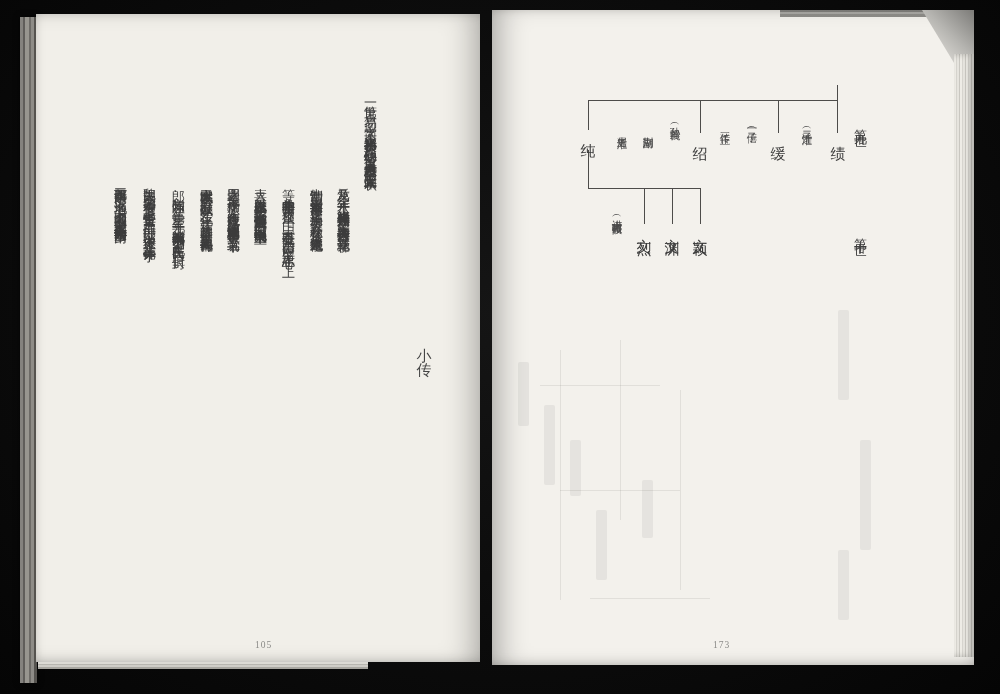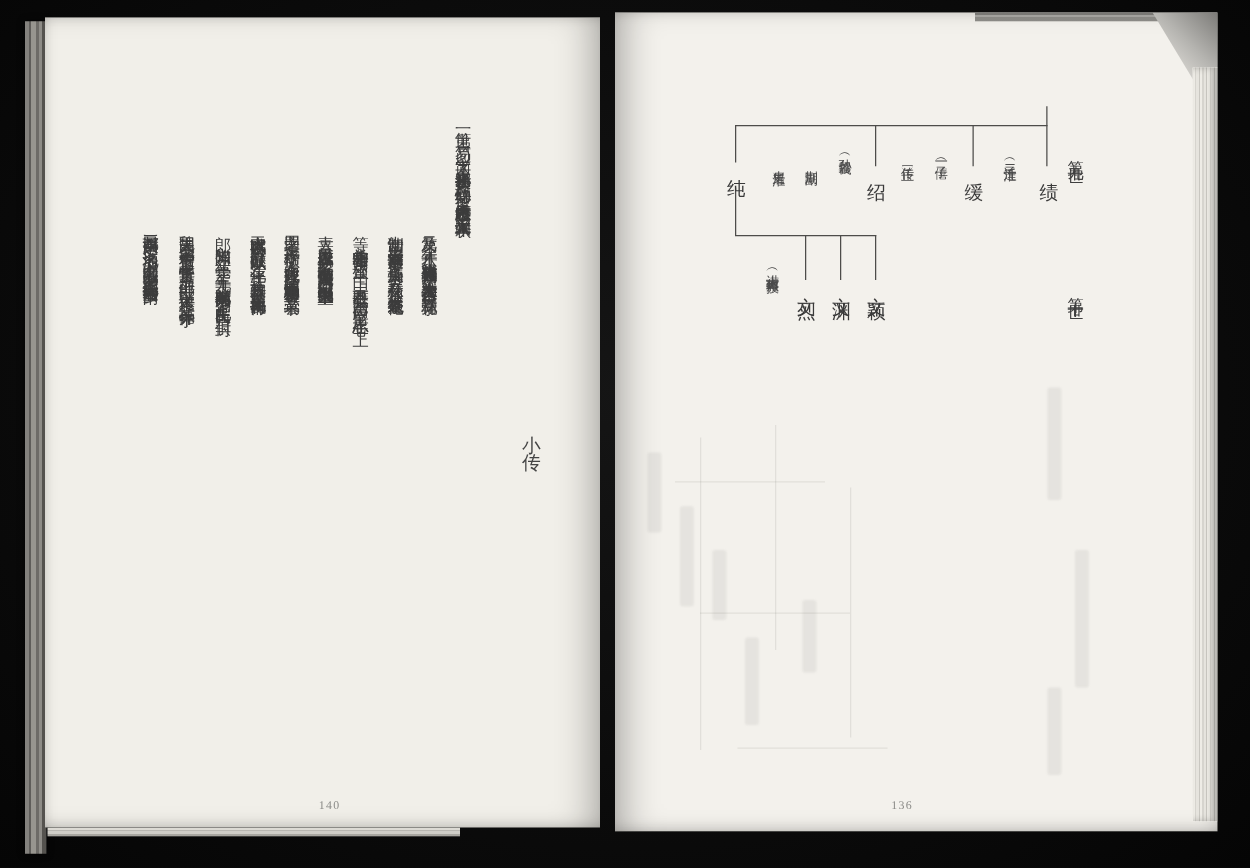--- a/index.html
+++ b/index.html
@@ -58,21 +58,21 @@
     <div class="v lcol" style="left:301px;top:164px"><span class="ph">元及第</span><span class="ph">年才十八</span><span class="ph">释褐将作监丞通判昇州</span><span class="ph">入为左赞善大夫迁拾遗</span><span class="ph">充翰林学</span></div>
     <div class="v lcol" style="left:274px;top:164px"><span class="ph">士知制诰</span><span class="ph">连知贡举掌吏部诠選</span><span class="ph">旋为承旨学士</span><span class="ph">公在翰林久</span><span class="ph">太宗眷遇复绝伦</span></div>
     <div class="v lcol" style="left:246px;top:164px"><span class="ph">等</span><span class="ph">尝曲宴将相学士</span><span class="ph">皆预坐</span><span class="ph">上曰</span><span class="ph">君臣千载会</span><span class="ph">公应声曰</span><span class="ph">忠孝一生心</span><span class="ph">上</span></div>
     <div class="v lcol" style="left:218px;top:164px"><span class="ph">大喜</span><span class="ph">悉以席上金玉器赐之</span><span class="ph">晚撤御前金莲炬送归院</span><span class="ph">明日以輕绡飞白大书玉堂</span></div>
     <div class="v lcol" style="left:191px;top:164px"><span class="ph">之署四字</span><span class="ph">令榜于厅额</span><span class="ph">命各大臣往观</span><span class="ph">遣中使赐宴曰永为翰林盛事</span><span class="ph">又尝草书</span></div>
     <div class="v lcol" style="left:164px;top:164px"><span class="ph">宋玉大言赋以赐公</span><span class="ph">亦擬赋以献</span><span class="ph">淳化二年</span><span class="ph">拜参知政事</span><span class="ph">至道元年罢为礼部侍</span></div>
     <div class="v lcol" style="left:136px;top:164px"><span class="ph">郎</span><span class="ph">出知陈州</span><span class="ph">二年薨</span><span class="ph">年三十九</span><span class="ph">赠礼部尚书太师中书令</span><span class="ph">配吕氏崔氏</span><span class="ph">俱封</span></div>
     <div class="v lcol" style="left:107px;top:164px"><span class="ph">魏国夫人</span><span class="ph">子四寿耆宿叟</span><span class="ph">耆官集贤学士</span><span class="ph">工部侍郎</span><span class="ph">详宋史本传</span><span class="ph">薨葬休宁十</span></div>
     <div class="v lcol" style="left:78px;top:164px"><span class="ph">三都溪口之西南</span><span class="ph">地名渔梁</span><span class="ph">旧名戴家園</span><span class="ph">係在一千一百四十号内取二十步西南</span></div>
 
-    <div class="pageno" style="left:219px;top:626px">140</div>
+    <div class="pageno" style="left:219px;top:626px">105</div>
   </div>
 
   <div class="page page-right">
 
     <div>
       <div class="ghost" style="left:68px;top:340px;width:1px;height:250px"></div>
       <div class="ghost" style="left:128px;top:330px;width:1px;height:180px"></div>
       <div class="ghost" style="left:188px;top:380px;width:1px;height:200px"></div>
       <div class="ghost" style="left:48px;top:375px;width:120px;height:1px"></div>
       <div class="ghost" style="left:68px;top:480px;width:120px;height:1px"></div>
@@ -115,20 +115,20 @@
     <div class="v vanno" style="left:150px;top:118px">荆湖副</div>
     <div class="v vanno" style="left:124px;top:118px">史居淮︶</div>
 
     <div class="v gname" style="left:88px;top:121px">纯</div>
 
     <div class="v gname" style="left:200px;top:216px">文颖</div>
     <div class="v gname" style="left:172px;top:216px">文渊</div>
     <div class="v gname" style="left:144px;top:216px">文烈</div>
     <div class="v vanno" style="left:119px;top:200px">︵进士吉州教授︶</div>
 
-    <div class="pageno" style="left:221px;top:630px">136</div>
+    <div class="pageno" style="left:221px;top:630px">173</div>
 
     <div class="top-edge-stack"></div>
     <div class="corner-curl"></div>
     <div class="right-edge-stack"></div>
   </div>
 
 </div>
 
 </body></html>

